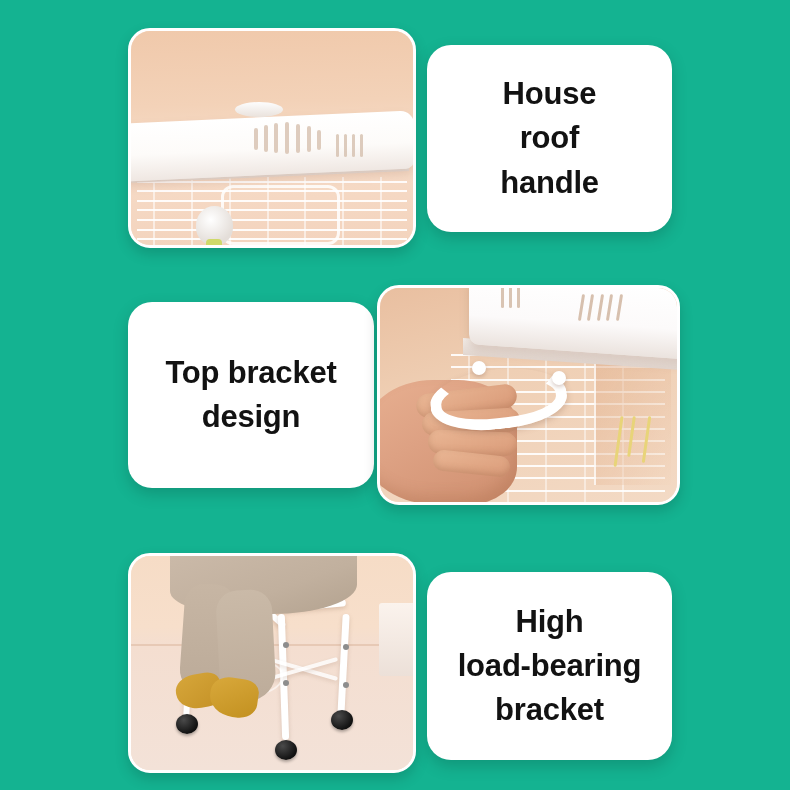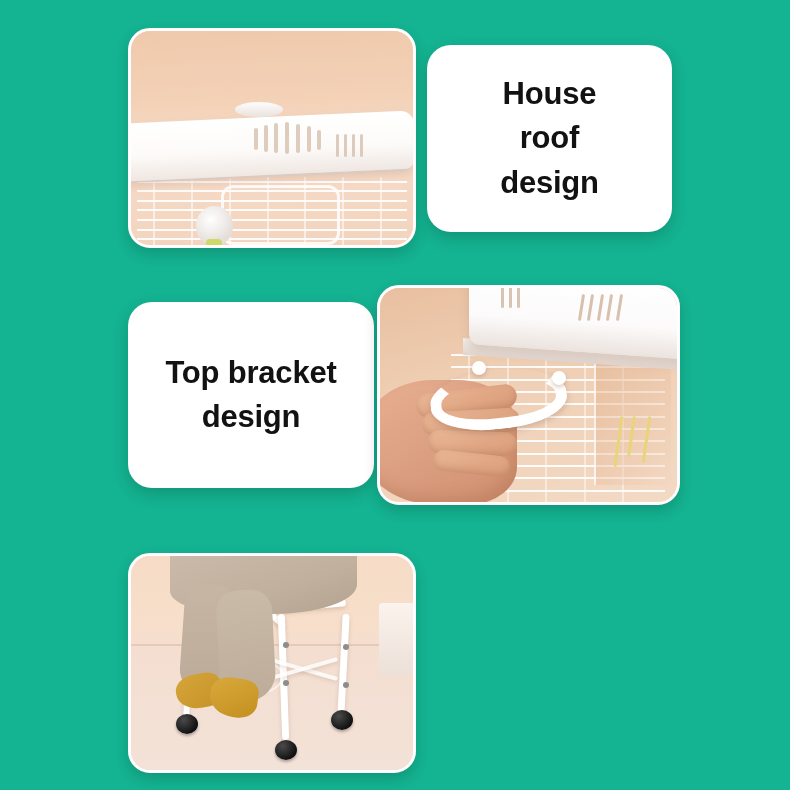--- a/index.html
+++ b/index.html
@@ -327,21 +327,21 @@
       <i></i>
         <i></i>
         <i></i>
         <i></i>
     </div>
   </div>
 
   <div class="text-card" id="text1">
     <div class="caption">House
 roof
-design</div>
+handle</div>
   </div>
 
   <div class="text-card" id="text2">
     <div class="caption">Top bracket
 design</div>
   </div>
 
   <div class="photo-card" id="photo2">
     <div class="p2-bg"></div>
     <div class="p2-mesh">
@@ -414,14 +414,19 @@
     <div class="p3-sock2"></div>
     <div class="p3-screw p3-s1"></div>
     <div class="p3-screw p3-s2"></div>
     <div class="p3-screw p3-s3"></div>
     <div class="p3-screw p3-s4"></div>
     <div class="p3-wheel p3-w1"></div>
     <div class="p3-wheel p3-w2"></div>
     <div class="p3-wheel p3-w3"></div>
   </div>
 
+  <div class="text-card" id="text3">
+    <div class="caption">High
+load-bearing
+bracket</div>
+  </div>
 
 </div>
 
 </body></html>

